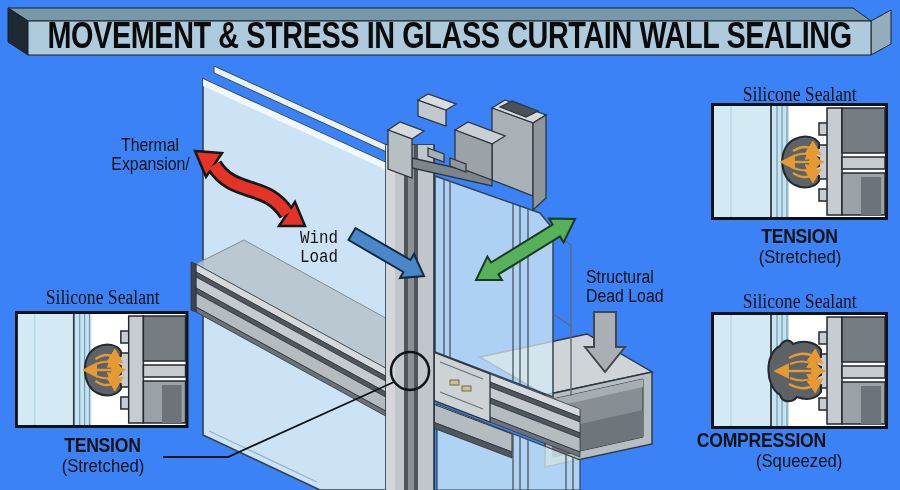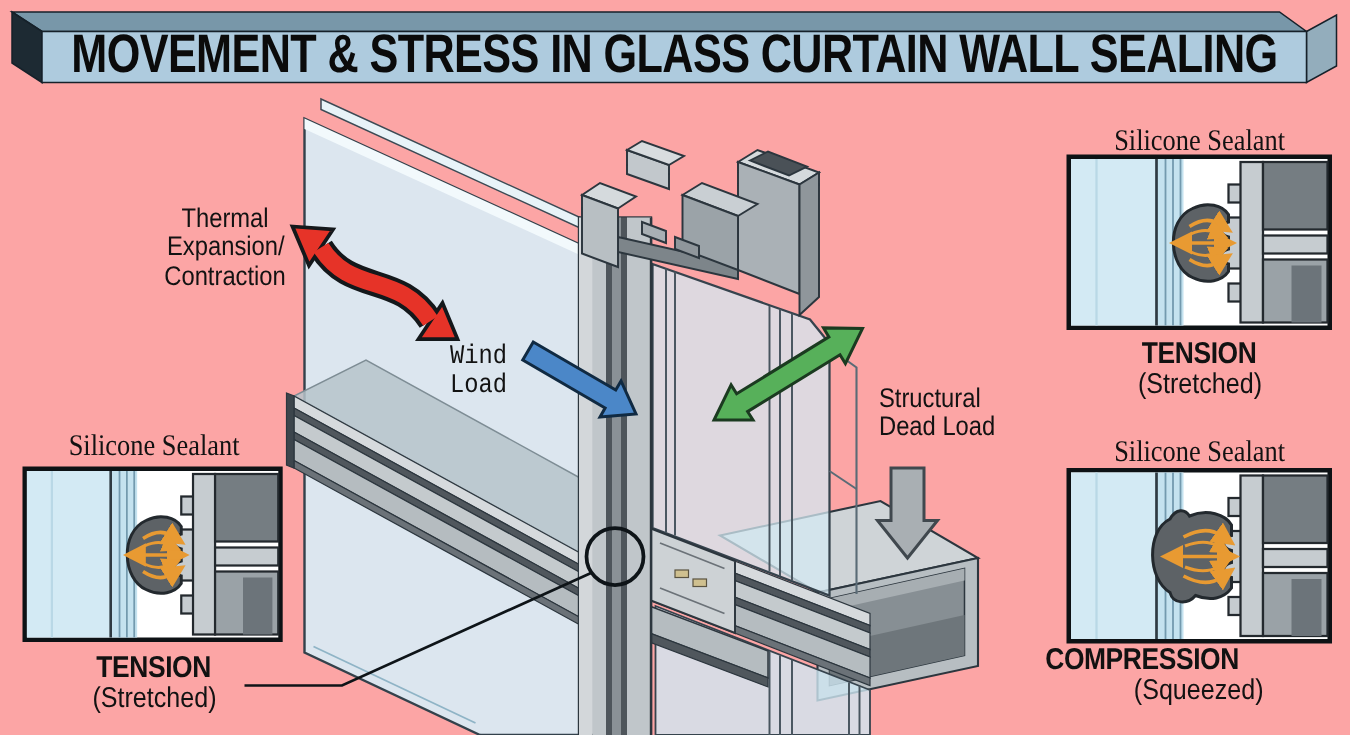--- a/index.html
+++ b/index.html
@@ -1,16 +1,16 @@
 <!DOCTYPE html>
 <html><head>
 <meta charset="utf-8">
 <style>
   html,body{margin:0;padding:0;background:#fff;}
-  .stage{position:relative;width:900px;height:490px;background:#fca5a5;overflow:hidden;
+  .stage{position:relative;width:900px;height:490px;background:#3b82f6;overflow:hidden;
          font-family:"Liberation Sans",sans-serif;color:#121212;}
   svg.art{position:absolute;left:0;top:0;width:900px;height:490px;}
   .lbl{position:absolute;line-height:1.07;white-space:nowrap;}
   .cx{transform:scaleX(0.88);transform-origin:center top;display:inline-block;white-space:nowrap;}
   .lx{transform:scaleX(0.88);transform-origin:left top;display:inline-block;white-space:nowrap;}
   .center{text-align:center;}
   .title-wrap{position:absolute;left:28px;top:16px;width:843px;height:40px;
               display:flex;align-items:center;justify-content:center;
               font-weight:bold;font-size:36px;color:#0b0b0b;}
   .title-wrap span{transform:scaleX(0.80);transform-origin:center center;white-space:nowrap;letter-spacing:-0.5px;}
@@ -220,30 +220,29 @@
   </g>
 </svg>
 
 <div class="title-wrap">
   <span>MOVEMENT &amp; STRESS IN GLASS CURTAIN WALL SEALING</span>
 </div>
 
 <div class="lbl anno center" style="left:88px;top:136px;width:125px;text-decoration:underline;">
   <div><span class="cx">Thermal</span></div>
   <div><span class="cx">Expansion/</span></div>
-  <div><span class="cx">Contraction</span></div>
 </div>
 
 <div class="lbl anno" style="left:300px;top:229px;font-family:Liberation Mono, monospace;">
   <div><span class="lx">Wind</span></div>
   <div><span class="lx">Load</span></div>
 </div>
 
 
-<div class="lbl anno" style="left:586px;top:256px;">
+<div class="lbl anno" style="left:586px;top:268px;">
   <div><span class="lx">Structural</span></div>
   <div><span class="lx">Dead Load</span></div>
 </div>
 
 <div class="lbl inset-label center" style="left:14px;top:287px;">
   <span class="cx">Silicone Sealant</span>
 </div>
 <div class="lbl cap center" style="left:14px;top:435px;">
   <span class="cx">TENSION</span>
 </div>

